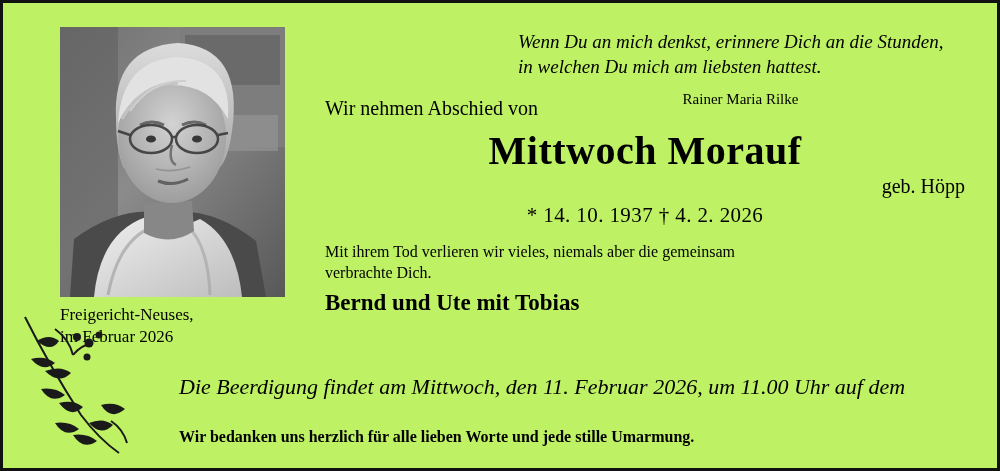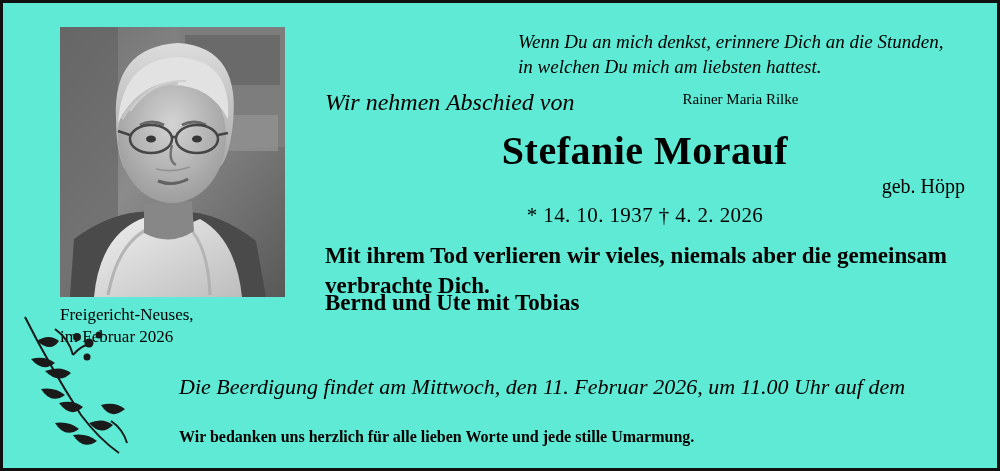--- a/index.html
+++ b/index.html
@@ -9,21 +9,21 @@
   }
   body {
     font-family: "Liberation Serif", serif;
     color: #000000;
   }
   .obituary {
     position: relative;
     width: 1000px;
     height: 471px;
     box-sizing: border-box;
-    background: #5eead4;
+    background: #bef264;
     border: 3px solid #111111;
     overflow: hidden;
   }
 
   
   .portrait-wrap {
     position: absolute;
     left: 57px;
     top: 24px;
     width: 225px;
@@ -61,24 +61,23 @@
   
   .main-col {
     position: absolute;
     left: 322px;
     top: 0;
     width: 640px;
     height: 471px;
   }
   .intro {
     position: absolute;
-    top: 86px;
-    left: 0;
-    font-size: 24px;
-    font-style: italic;
+    top: 94px;
+    left: 0;
+    font-size: 20px;
   }
   .name {
     position: absolute;
     top: 124px;
     left: 0;
     width: 640px;
     text-align: center;
     font-size: 40px;
     font-weight: bold;
     letter-spacing: 0.5px;
@@ -98,23 +97,22 @@
     width: 640px;
     text-align: center;
     font-size: 21px;
     letter-spacing: 0.4px;
   }
   .body-text {
     position: absolute;
     top: 238px;
     left: 0;
     width: 640px;
-    font-size: 23px;
+    font-size: 16px;
     line-height: 1.32;
-    font-weight: bold;
   }
   .family {
     position: absolute;
     top: 284px;
     left: 0;
     width: 640px;
     text-align: left;
     font-size: 23px;
     font-weight: bold;
     line-height: 1.4;
@@ -230,21 +228,21 @@
   </div>
 
   <div class="quote">
     <div>Wenn Du an mich denkst, erinnere Dich an die Stunden,</div>
     <div>in welchen Du mich am liebsten hattest.</div>
   </div>
   <div class="quote-author">Rainer Maria Rilke</div>
 
   <div class="main-col">
     <div class="intro">Wir nehmen Abschied von</div>
-    <div class="name">Stefanie Morauf</div>
+    <div class="name">Mittwoch Morauf</div>
     <div class="maiden">geb. Höpp</div>
     <div class="dates">* 14. 10. 1937     † 4. 2. 2026</div>
     <div class="body-text">
       <div>Mit ihrem Tod verlieren wir vieles, niemals aber die gemeinsam</div>
       <div>verbrachte Dich.</div>
     </div>
     <div class="family">
       <div>Bernd und Ute mit Tobias</div>
     </div>
   </div>

